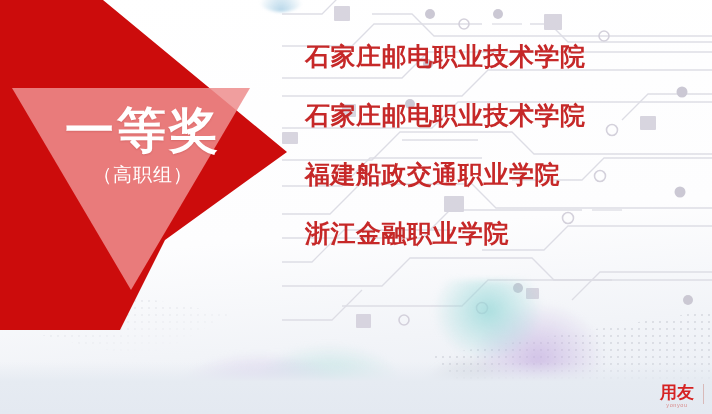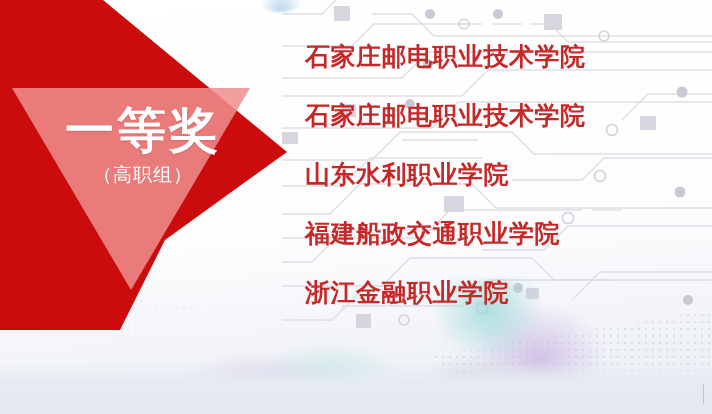--- a/index.html
+++ b/index.html
@@ -293,27 +293,28 @@
   </div>
 
   <div class="winners">
     <div class="winner-row">
       <span class="winner-name">石家庄邮电职业技术学院</span>
     </div>
     <div class="winner-row">
       <span class="winner-name">石家庄邮电职业技术学院</span>
     </div>
     <div class="winner-row">
-      <span class="winner-name">山东水利职业学院</span>
-    </div>
-    <div class="winner-row">
       <span class="winner-name">福建船政交通职业学院</span>
     </div>
     <div class="winner-row">
       <span class="winner-name">浙江金融职业学院</span>
     </div>
   </div>
 
   <div class="brand">
+    <div class="brand-block">
+      <span class="brand-cn">用友</span>
+      <span class="brand-en">yonyou</span>
+    </div>
     <div class="brand-divider"></div>
   </div>
 
 </div>
 
 </body></html>

